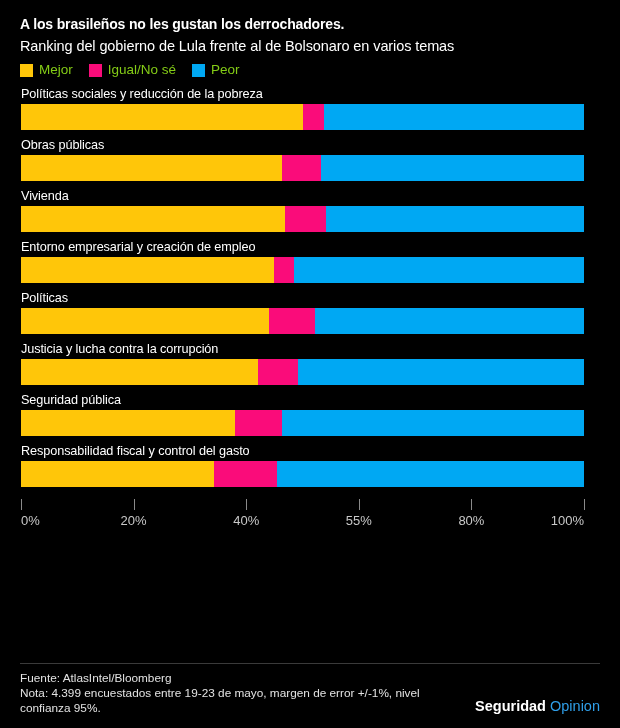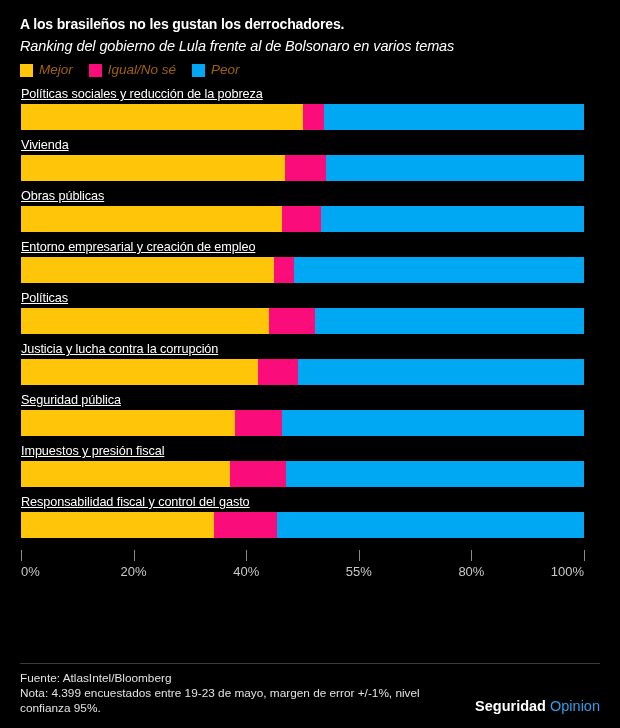--- a/index.html
+++ b/index.html
@@ -35,21 +35,20 @@
     margin: 0 0 3px 0;
     color: #ffffff;
   }
   .subtitle {
     font-size: 14.5px;
     font-weight: normal;
     line-height: 18px;
     margin: 0;
     color: #ffffff;
     letter-spacing: -0.1px;
-    font-style: italic;
   }
 
   
   .legend {
     display: flex;
     align-items: center;
     padding: 8px 20px 0 20px;
     gap: 16px;
   }
   .legend-item {
@@ -59,29 +58,27 @@
   }
   .legend-swatch {
     width: 13px;
     height: 13px;
     display: inline-block;
     flex: 0 0 auto;
   }
   .legend-label {
     font-size: 13.5px;
     line-height: 14px;
-    color: #a16207;
-    font-style: italic;
+    color: #84cc16;
   }
 
   
   .plot {
     position: relative;
     margin: 10px 36px 12px 21px;
-    text-decoration: underline;
   }
   .bar-group {
     margin-bottom: 8px;
   }
   .bar-label {
     font-size: 12.7px;
     line-height: 15px;
     color: #ffffff;
     margin-bottom: 2px;
     white-space: nowrap;
@@ -192,36 +189,36 @@
   <div class="plot" id="plot-host">
       <div class="bar-group">
         <div class="bar-label">Políticas sociales y reducción de la pobreza</div>
         <div class="bar-track">
           <div class="seg" title="Mejor: 50.1%" style="background: rgb(255, 198, 9); width: 50.1%;"></div>
           <div class="seg" title="Igual/No sé: 3.7%" style="background: rgb(250, 12, 122); width: 3.7%;"></div>
           <div class="seg" title="Peor: 46.2%" style="background: rgb(0, 168, 243); width: 46.2%;"></div>
         </div>
       </div>
       <div class="bar-group">
+        <div class="bar-label">Obras públicas</div>
+        <div class="bar-track">
+          <div class="seg" title="Mejor: 46.4%" style="background: rgb(255, 198, 9); width: 46.4%;"></div>
+          <div class="seg" title="Igual/No sé: 6.9%" style="background: rgb(250, 12, 122); width: 6.9%;"></div>
+          <div class="seg" title="Peor: 46.7%" style="background: rgb(0, 168, 243); width: 46.7%;"></div>
+        </div>
+      </div>
+      <div class="bar-group">
         <div class="bar-label">Vivienda</div>
         <div class="bar-track">
           <div class="seg" title="Mejor: 46.9%" style="background: rgb(255, 198, 9); width: 46.9%;"></div>
           <div class="seg" title="Igual/No sé: 7.3%" style="background: rgb(250, 12, 122); width: 7.3%;"></div>
           <div class="seg" title="Peor: 45.8%" style="background: rgb(0, 168, 243); width: 45.8%;"></div>
         </div>
       </div>
       <div class="bar-group">
-        <div class="bar-label">Obras públicas</div>
-        <div class="bar-track">
-          <div class="seg" title="Mejor: 46.4%" style="background: rgb(255, 198, 9); width: 46.4%;"></div>
-          <div class="seg" title="Igual/No sé: 6.9%" style="background: rgb(250, 12, 122); width: 6.9%;"></div>
-          <div class="seg" title="Peor: 46.7%" style="background: rgb(0, 168, 243); width: 46.7%;"></div>
-        </div>
-      </div>
-      <div class="bar-group">
         <div class="bar-label">Entorno empresarial y creación de empleo</div>
         <div class="bar-track">
           <div class="seg" title="Mejor: 44.9%" style="background: rgb(255, 198, 9); width: 44.9%;"></div>
           <div class="seg" title="Igual/No sé: 3.6%" style="background: rgb(250, 12, 122); width: 3.6%;"></div>
           <div class="seg" title="Peor: 51.5%" style="background: rgb(0, 168, 243); width: 51.5%;"></div>
         </div>
       </div>
       <div class="bar-group">
         <div class="bar-label">Políticas</div>
         <div class="bar-track">
@@ -237,28 +234,20 @@
           <div class="seg" title="Igual/No sé: 7.1%" style="background: rgb(250, 12, 122); width: 7.1%;"></div>
           <div class="seg" title="Peor: 50.8%" style="background: rgb(0, 168, 243); width: 50.8%;"></div>
         </div>
       </div>
       <div class="bar-group">
         <div class="bar-label">Seguridad pública</div>
         <div class="bar-track">
           <div class="seg" title="Mejor: 38%" style="background: rgb(255, 198, 9); width: 38%;"></div>
           <div class="seg" title="Igual/No sé: 8.3%" style="background: rgb(250, 12, 122); width: 8.3%;"></div>
           <div class="seg" title="Peor: 53.7%" style="background: rgb(0, 168, 243); width: 53.7%;"></div>
-        </div>
-      </div>
-      <div class="bar-group">
-        <div class="bar-label">Impuestos y presión fiscal</div>
-        <div class="bar-track">
-          <div class="seg" title="Mejor: 37.1%" style="background: rgb(255, 198, 9); width: 37.1%;"></div>
-          <div class="seg" title="Igual/No sé: 10%" style="background: rgb(250, 12, 122); width: 10%;"></div>
-          <div class="seg" title="Peor: 52.9%" style="background: rgb(0, 168, 243); width: 52.9%;"></div>
         </div>
       </div>
       <div class="bar-group">
         <div class="bar-label">Responsabilidad fiscal y control del gasto</div>
         <div class="bar-track">
           <div class="seg" title="Mejor: 34.3%" style="background: rgb(255, 198, 9); width: 34.3%;"></div>
           <div class="seg" title="Igual/No sé: 11.2%" style="background: rgb(250, 12, 122); width: 11.2%;"></div>
           <div class="seg" title="Peor: 54.5%" style="background: rgb(0, 168, 243); width: 54.5%;"></div>
         </div>
       </div>

